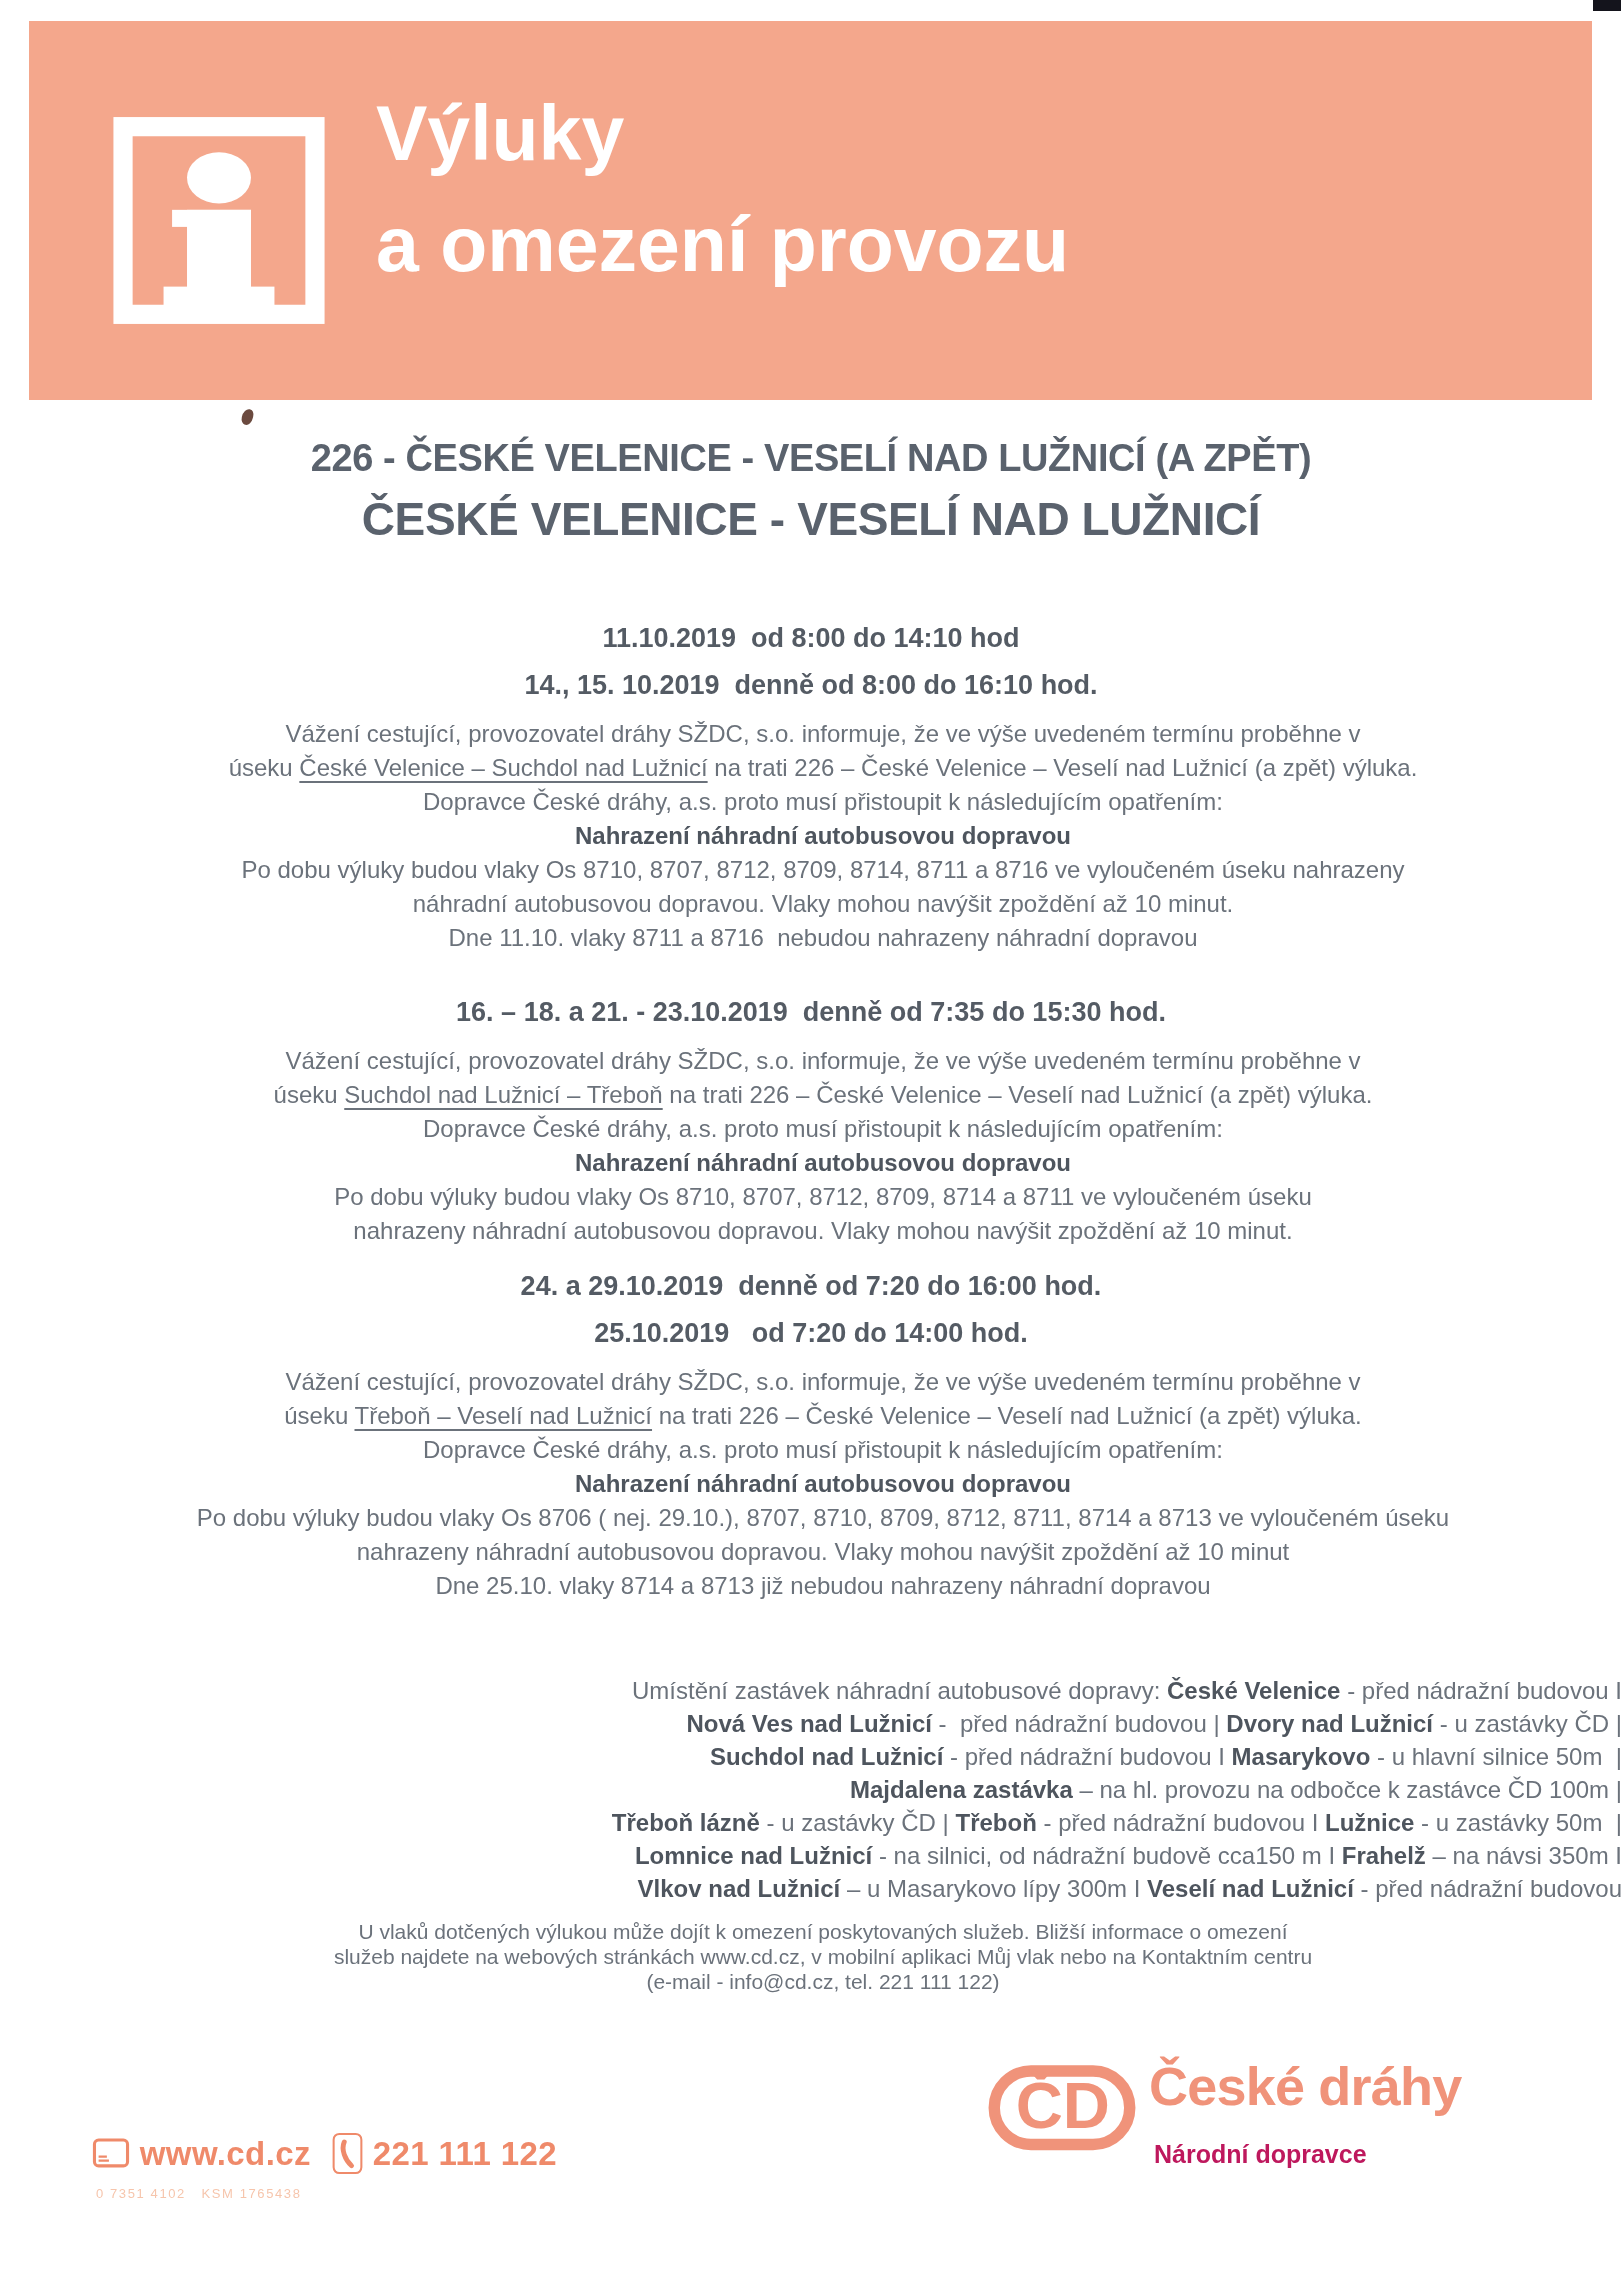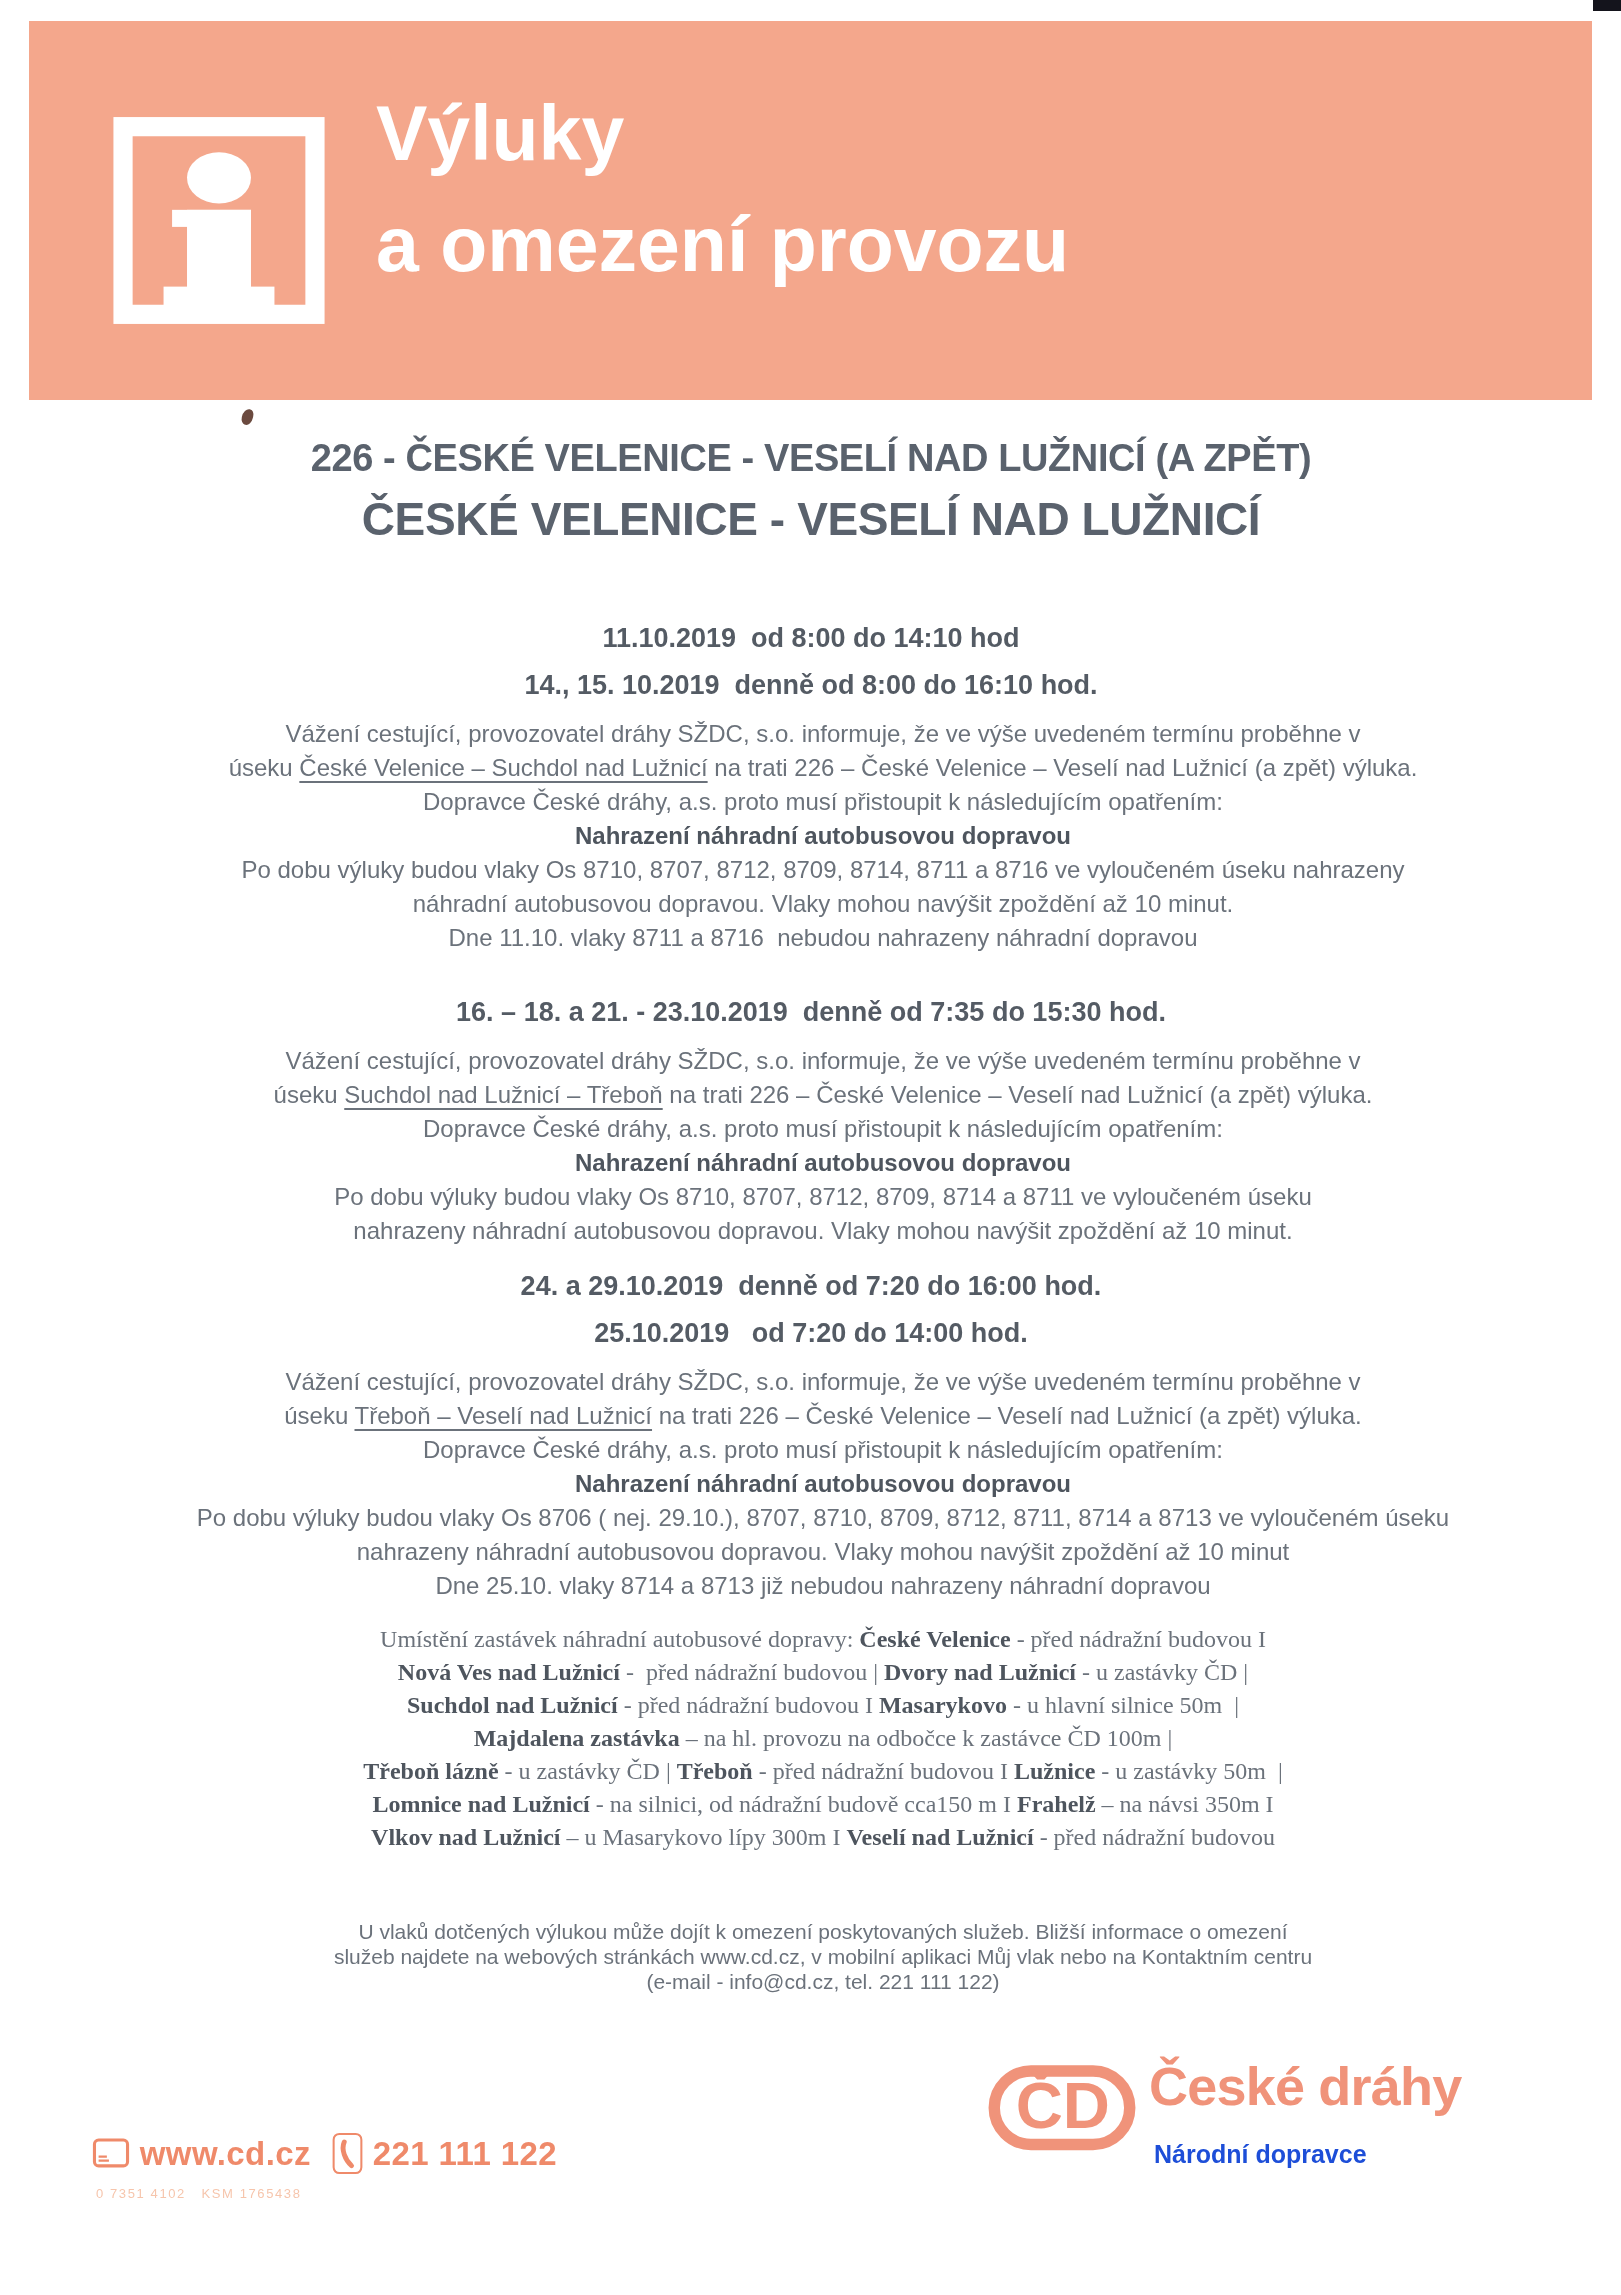--- a/index.html
+++ b/index.html
@@ -21,38 +21,38 @@
   .center{position:absolute;left:0;width:100%;text-align:center;}
   .route1{top:437px;font-size:38px;font-weight:700;color:#5a626d;letter-spacing:-0.4px;white-space:pre;}
   .route2{top:492px;font-size:46px;font-weight:700;color:#5a626d;letter-spacing:-0.4px;white-space:pre;}
 
   .sec{position:absolute;left:0;width:100%;text-align:center;}
   .sec .h{font-size:27px;line-height:47px;font-weight:700;color:#545b64;white-space:pre;}
   .sec .p{margin-top:8.2px;}
   .l{font-size:24px;line-height:34px;color:#6b727b;white-space:pre;padding-left:24px;}
   .strong{font-weight:700;color:#4e555e;}
 
-  .stops{position:absolute;left:0;top:1623px;width:100%;text-align:center;font-family:Liberation Serif, serif;}
+  .stops{position:absolute;left:0;top:1674px;width:100%;text-align:right;}
   .stops .l{line-height:33px;}
   .sb{font-weight:700;color:#4e555e;}
   .su{text-decoration:underline;text-underline-offset:4.9px;text-decoration-thickness:1.6px;}
 
   .note{position:absolute;left:0;top:1919px;width:100%;text-align:center;}
   .note .l{font-size:21px;line-height:25px;color:#6b727b;white-space:pre;}
 
   
   .web-line{position:absolute;left:92px;top:2132px;display:flex;align-items:center;
             color:#ef8a6a;font-weight:700;font-size:33px;letter-spacing:0.4px;}
   .web-line .gap-s{width:9.8px;}
   .web-line .gap-m{width:21px;}
   .print-code{position:absolute;left:96px;top:2186px;font-size:13px;color:#f6c5ac;letter-spacing:1.6px;white-space:pre;}
 
   .cd-logo{position:absolute;left:986px;top:2040px;}
   .brand-name{position:absolute;left:1149px;top:2055px;font-size:54px;font-weight:700;color:#f0937a;letter-spacing:-0.8px;}
-  .brand-tagline{position:absolute;left:1154px;top:2140px;font-size:25px;font-weight:600;color:#1d4ed8;}
+  .brand-tagline{position:absolute;left:1154px;top:2140px;font-size:25px;font-weight:600;color:#be185d;}
 </style>
 </head>
 <body>
 
 <div class="page">
 
   <div class="corner-mark"></div>
 
   <div class="banner">
     <div class="info-box">

